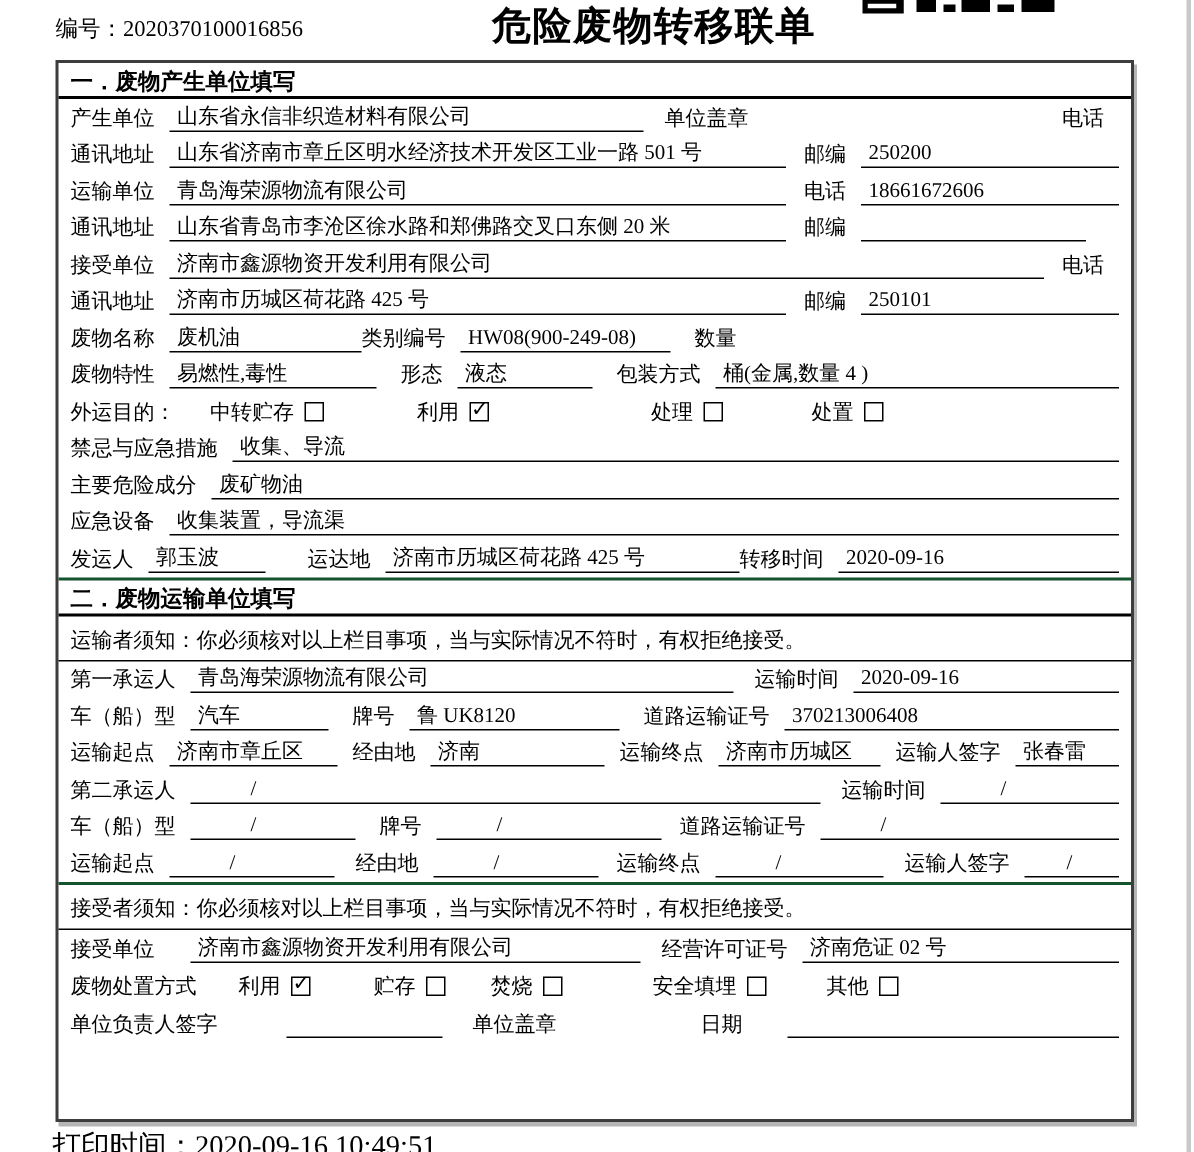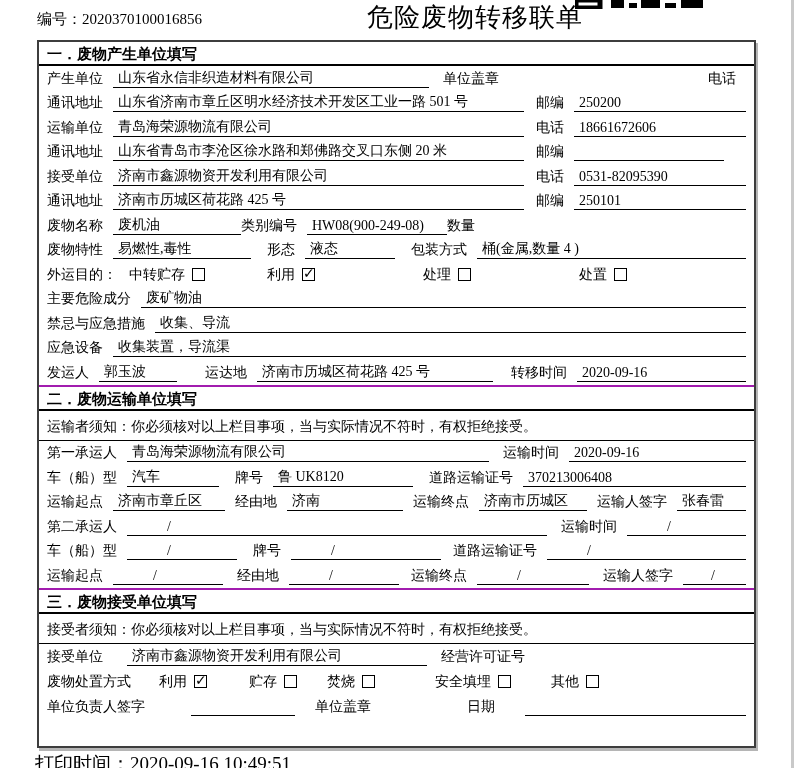--- a/index.html
+++ b/index.html
@@ -10,38 +10,38 @@
     font-family:"Liberation Serif","DejaVu Serif",serif;
     font-size:14px;
     position:relative;
     overflow:hidden;
   }
   .page-edge { position:absolute; top:0; bottom:0; right:2px; width:3px; background:#c9c9c9; }
 
   
   .doc-header { position:absolute; top:0; left:0; width:100%; height:40px; }
   .serial { position:absolute; left:37px; top:10px; font-size:15px; white-space:nowrap; }
-  .doc-title { position:absolute; left:328px; top:0px; font-size:26px; font-weight:normal; letter-spacing:1px; white-space:nowrap;margin-left:39px; }
+  .doc-title { position:absolute; left:328px; top:0px; font-size:26px; font-weight:bold; letter-spacing:1px; white-space:nowrap; }
   .qr-partial { position:absolute; left:575px; top:0; }
 
   
   .form-table {
     position:absolute; left:37px; top:40px; width:719px; height:708px;
     border:2px solid #3d3d3d;
     background:#fff;
     box-shadow:2px 3px 0 #b5b5b5;
     display:flex; flex-direction:column;
   }
   .sec-h {
     font-weight:bold; font-size:15px;
     padding:3px 8px 2px 8px;
     border-bottom:2px solid #000;
     height:24px;
   }
-  .sec { border-top:2px solid #a21caf; }
+  .sec { border-top:2px solid #14532d; }
   .sec:first-child { border-top:none; }
   .note-row {
     padding:7px 8px 0 8px; height:30px;
     border-bottom:1px solid #000;
     white-space:nowrap;
   }
   .row {
     display:flex; align-items:flex-end;
     height:24.5px; padding:0 8px 3px 8px;
     white-space:nowrap;
@@ -117,88 +117,87 @@
       <span class="lb">通讯地址</span>
       <span class="val grow">山东省青岛市李沧区徐水路和郑佛路交叉口东侧 20 米</span>
       <span class="lb" style="margin-left:12px">邮编</span>
       <span class="val" style="flex:0 0 150px;margin-right:22px"></span>
     </div>
 
     <div class="row">
       <span class="lb">接受单位</span>
       <span class="val grow">济南市鑫源物资开发利用有限公司</span>
       <span class="lb" style="margin-left:12px">电话</span>
-      <span class="val" style="flex:0 0 172px">0531-82095390</span>
     </div>
 
     <div class="row">
       <span class="lb">通讯地址</span>
       <span class="val grow">济南市历城区荷花路 425 号</span>
       <span class="lb" style="margin-left:12px">邮编</span>
       <span class="val" style="flex:0 0 172px">250101</span>
     </div>
 
     <div class="row">
       <span class="lb">废物名称</span>
       <span class="val" style="flex:0 0 128px">废机油</span>
       <span class="lb" style="">类别编号</span>
       <span class="val" style="flex:0 0 140px">HW08(900-249-08)</span>
-      <span class="lb" style="">数量</span>
+      <span class="lb" style="margin-left:16px">数量</span>
     </div>
 
     <div class="row">
       <span class="lb">废物特性</span>
       <span class="val" style="flex:0 0 138px">易燃性,毒性</span>
       <span class="lb" style="margin-left:16px">形态</span>
       <span class="val" style="flex:0 0 90px">液态</span>
       <span class="lb" style="margin-left:16px">包装方式</span>
       <span class="val grow">桶(金属,数量 4 )</span>
     </div>
 
     <div class="row">
       <span class="lb">外运目的：</span>
-      <span class="opt" style="margin-left:2px">
+      <span class="opt" style="margin-left:13px">
         <span>中转贮存</span>
         <span class="cb" data-checked="false"></span>
       </span>
       <span class="opt" style="margin-left:62px">
         <span>利用</span>
         <span class="cb" data-checked="true"></span>
       </span>
       <span class="opt" style="margin-left:108px">
         <span>处理</span>
         <span class="cb" data-checked="false"></span>
       </span>
-      <span class="opt" style="margin-left:108px">
+      <span class="opt" style="margin-left:59px">
         <span>处置</span>
         <span class="cb" data-checked="false"></span>
       </span>
+    </div>
+
+    <div class="row">
+      <span class="lb">禁忌与应急措施</span>
+      <span class="val grow">收集、导流</span>
     </div>
 
     <div class="row">
       <span class="lb">主要危险成分</span>
       <span class="val grow">废矿物油</span>
-    </div>
-
-    <div class="row">
-      <span class="lb">禁忌与应急措施</span>
-      <span class="val grow">收集、导流</span>
     </div>
 
     <div class="row">
       <span class="lb">应急设备</span>
       <span class="val grow">收集装置，导流渠</span>
     </div>
 
     <div class="row">
       <span class="lb">发运人</span>
       <span class="val" style="flex:0 0 78px">郭玉波</span>
       <span class="lb" style="margin-left:28px">运达地</span>
       <span class="val" style="flex:0 0 236px">济南市历城区荷花路 425 号</span>
-      <span class="lb" style="margin-left:18px">转移时间</span>
+      <span class="lb" style="">转移时间</span>
       <span class="val grow">2020-09-16</span>
     </div>
   </div>
 
   <div class="sec sec2">
     <div class="sec-h">二．废物运输单位填写</div>
     <div class="note-row">运输者须知：你必须核对以上栏目事项，当与实际情况不符时，有权拒绝接受。</div>
 
     <div class="row">
       <span class="lb">第一承运人</span>
@@ -249,27 +248,27 @@
       <span class="lb" style="margin-left:14px">经由地</span>
       <span class="val slash" style="flex:0 0 110px">/</span>
       <span class="lb" style="margin-left:12px">运输终点</span>
       <span class="val slash" style="flex:0 0 112px">/</span>
       <span class="lb" style="margin-left:14px">运输人签字</span>
       <span class="val slash grow" style="padding-left:28px">/</span>
     </div>
   </div>
 
   <div class="sec sec3">
-    <div class="sec-h">三．废物接受单位填写</div>
     <div class="note-row">接受者须知：你必须核对以上栏目事项，当与实际情况不符时，有权拒绝接受。</div>
 
     <div class="row">
       <span class="lb">接受单位</span>
       <span class="val" style="flex:0 0 300px;margin-left:14px">济南市鑫源物资开发利用有限公司</span>
       <span class="lb" style="margin-left:14px">经营许可证号</span>
+      <span class="val grow">济南危证 02 号</span>
     </div>
 
 
     <div class="row">
       <span class="lb">废物处置方式</span>
       <span class="opt" style="margin-left:18px">
         <span>利用</span>
         <span class="cb" data-checked="true"></span>
       </span>
       <span class="opt" style="margin-left:42px">

